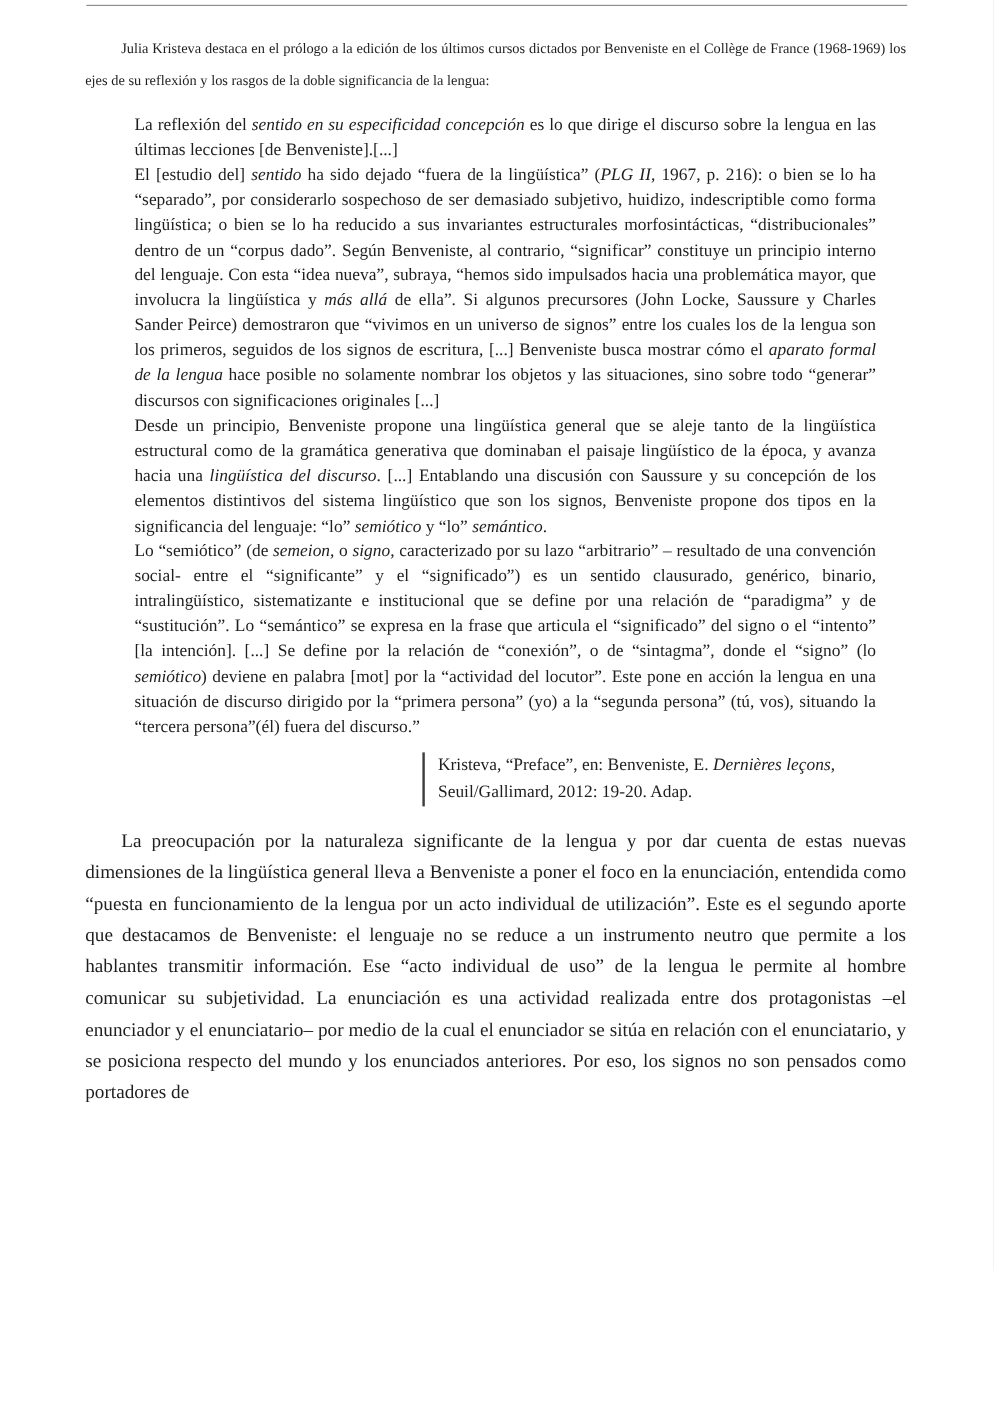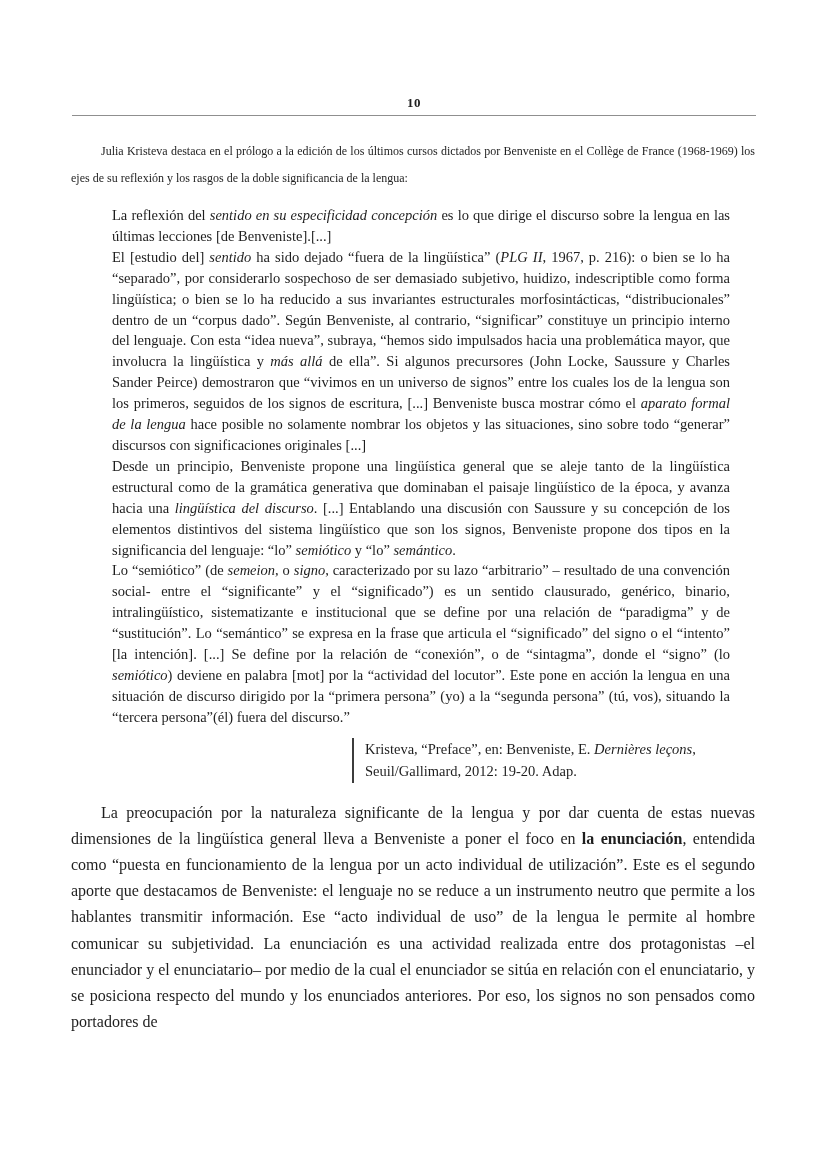--- a/index.html
+++ b/index.html
@@ -52,28 +52,27 @@
   .attrib p { margin: 0; }
   .closing {
     margin: 17px 73px 0 71px;
     font-size: 16px;
     line-height: 26.2px;
     text-align: justify;
     text-indent: 30px;
   }
   .intro p, .closing p { margin: 0; }
   i { font-style: italic; }
-  b { font-weight: bold; }
+  b { font-weight: normal; }
 </style>
 </head>
 <body>
 
 <div class="sheet">
 
-  <div class="pageno">10</div>
 
   <div class="rule"></div>
 
   <div class="intro">
     <p><span>Julia Kristeva destaca en el prólogo a la edición de los últimos cursos dictados por Benveniste en el Collège de France (1968-1969) los ejes de su reflexión y los rasgos de la doble significancia de la lengua:</span></p>
   </div>
 
   <div class="quote">
     <p><span>La reflexión del </span><i>sentido en su especificidad concepción</i><span> es lo que dirige el discurso sobre la lengua en las últimas lecciones [de Benveniste].[...]</span></p>
     <p><span>El [estudio del] </span><i>sentido</i><span> ha sido dejado “fuera de la lingüística” (</span><i>PLG II</i><span>, 1967, p. 216): o bien se lo ha “separado”, por considerarlo sospechoso de ser demasiado subjetivo, huidizo, indescriptible como forma lingüística; o bien se lo ha reducido a sus invariantes estructurales morfosintácticas, “distribucionales” dentro de un “corpus dado”. Según Benveniste, al contrario, “significar” constituye un principio interno del lenguaje. Con esta “idea nueva”, subraya, “hemos sido impulsados hacia una problemática mayor, que involucra la lingüística y </span><i>más allá</i><span> de ella”. Si algunos precursores (John Locke, Saussure y Charles Sander Peirce) demostraron que “vivimos en un universo de signos” entre los cuales los de la lengua son los primeros, seguidos de los signos de escritura, [...] Benveniste busca mostrar cómo el </span><i>aparato formal de la lengua</i><span> hace posible no solamente nombrar los objetos y las situaciones, sino sobre todo “generar” discursos con significaciones originales [...]</span></p>

